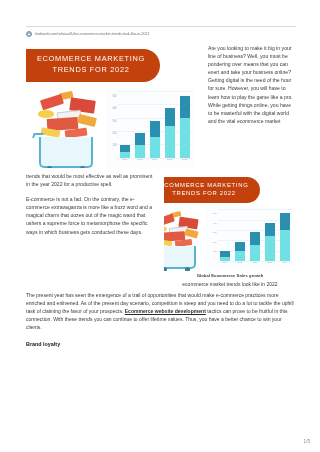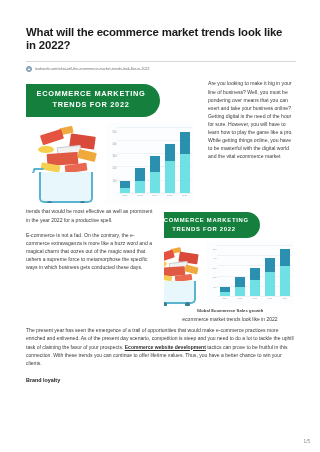--- a/index.html
+++ b/index.html
@@ -80,25 +80,25 @@
   .info{
     position:relative;
     background:#ffffff;
     overflow:hidden;
   }
   .info.left{height:122px;}
   .info.right{height:96px;}
 
   .banner{
     position:relative;
-    background:#15803d;
+    background:#c2410c;
     border-radius:0 46px 46px 0;
     color:#ffffff;
     text-align:center;
-    font-weight:bold;
+    font-weight:normal;
     letter-spacing:0.7px;
     box-sizing:border-box;
   }
   .info.left .banner{
     width:138px;height:33px;
     margin:3px 0 0 -4px;
     padding-top:5px;
     font-size:7.4px;line-height:10.6px;
   }
   .info.right .banner{
@@ -230,21 +230,20 @@
     right:10px;bottom:8px;
     font-size:4.6px;
     color:#8a8a8a;
   }
 </style>
 </head>
 <body>
 
 <div class="page">
 
-  <h1 class="title">What will the ecommerce market trends look like in 2022?</h1>
 
   <div class="urlrow">
     <span class="favicon"></span>
     <span class="url">lordsweb.com/what-will-the-ecommerce-market-trends-look-like-in-2022</span>
   </div>
 
   <div class="fig-left">
     <div class="info left">
       <div class="banner">
         <div>ECOMMERCE MARKETING</div>

